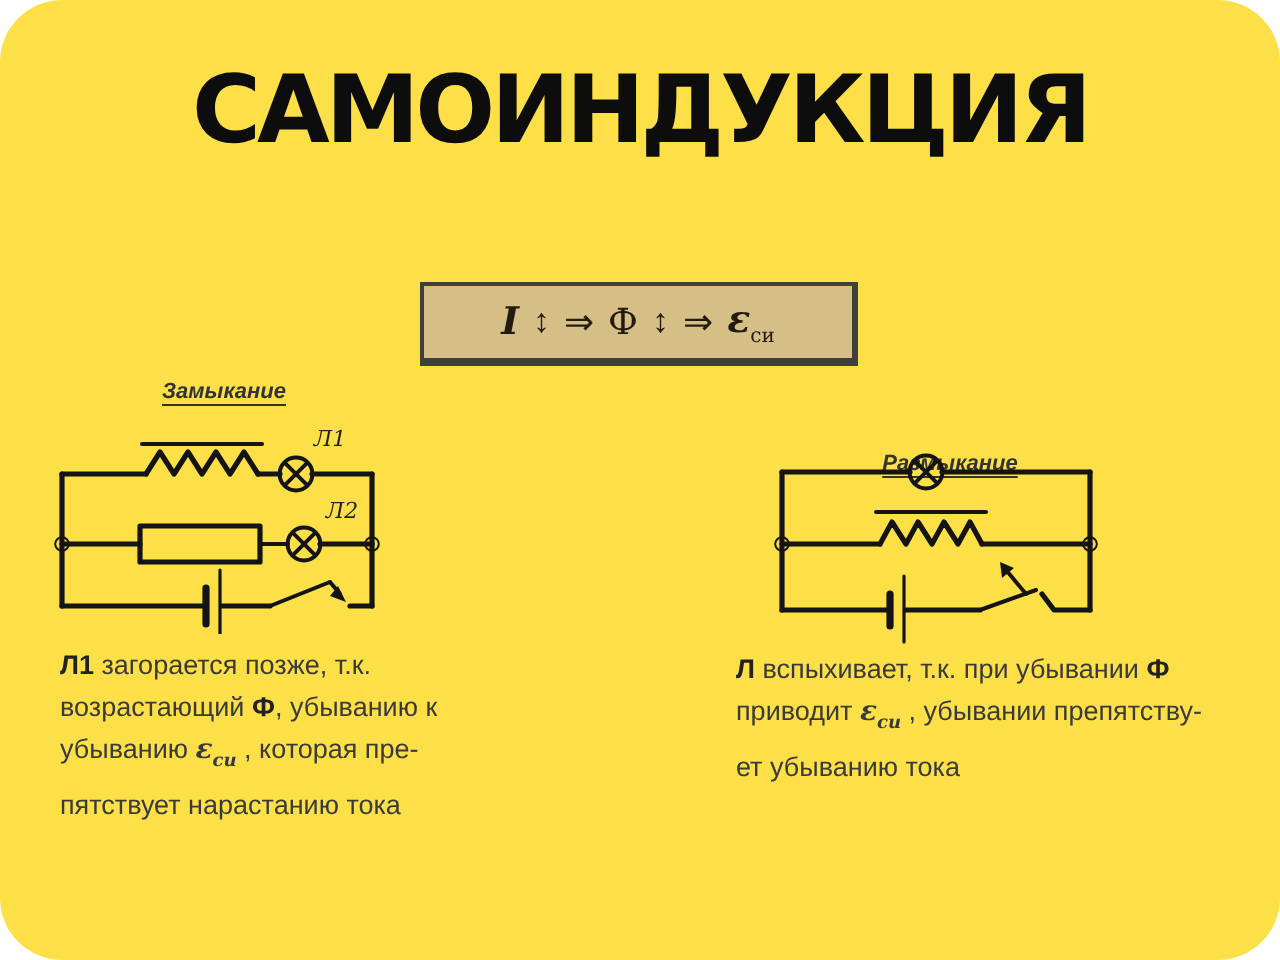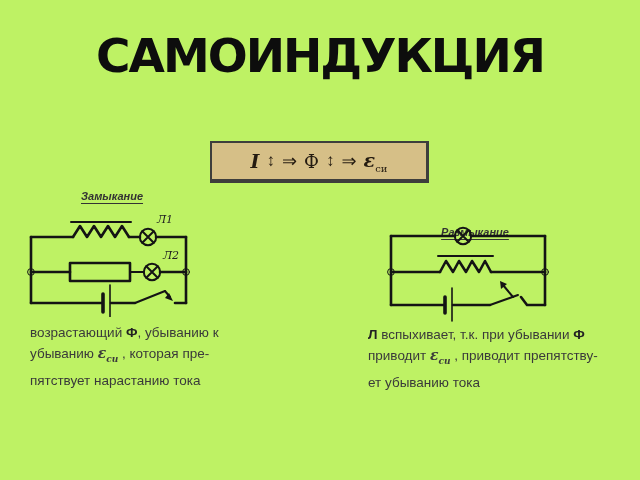--- a/index.html
+++ b/index.html
@@ -6,22 +6,23 @@
     --formula-bg:#d6bf87;
     --formula-border:#3e3e3c;
     --formula-ink:#241b10;
     --ink:#141414;
     --note-text:#3a3a3a;
     --heading-text:#333333;
     --title-color:#0d0d0d;
   }
   html,body{margin:0;padding:0;background:#ffffff;}
   .slide{
-    position:relative;width:640px;height:480px;background:#bef264;overflow:hidden;
+    position:relative;width:640px;height:480px;background:#fde047;overflow:hidden;
     font-family:"Liberation Sans",sans-serif;
+    border-radius:31px;
   }
   .title{
     position:absolute;left:0;top:30px;width:640px;text-align:center;
     font-family:"DejaVu Sans",sans-serif;font-weight:bold;font-size:47px;
     letter-spacing:-2px;color:var(--title-color);line-height:1.1;
   }
   .formula-box{
     position:absolute;left:210px;top:141px;width:214px;height:36px;
     background:var(--formula-bg);
     border:2px solid var(--formula-border);
@@ -140,24 +141,25 @@
     <path d="M60,87 V103" stroke-width="3.6"></path>
     <path d="M67,78 V111" stroke-width="1.6"></path>
     <path class="wire" d="M68,95 H105"></path>
     <path class="thin" d="M105,95 L133,85"></path>
     <path class="thin" d="M128,87 L118,75"></path>
     <polygon class="arrowhead" points="115,71 122,74 116,79"></polygon>
     <path class="wire" d="M160,95 H142 L136,87"></path>
   </svg>
 
   <div class="note note-left">
+    <div class="note-line"><b>Л1</b><span> загорается  позже, т.к.</span></div>
     <div class="note-line"><span>возрастающий </span><b>Ф</b><span>, убыванию к</span></div>
     <div class="note-line"><span>убыванию </span><span class="emf"><span>ε</span><sub>си</sub></span><span> , которая пре-</span></div>
     <div class="note-line">пятствует нарастанию тока</div>
   </div>
 
   <div class="note note-right">
     <div class="note-line"><b>Л</b><span> вспыхивает, т.к. при убывании </span><b>Ф</b></div>
-    <div class="note-line"><span>приводит </span><span class="emf"><span>ε</span><sub>си</sub></span><span> , приводит препятству-</span></div>
+    <div class="note-line"><span>приводит </span><span class="emf"><span>ε</span><sub>си</sub></span><span> , убывании препятству-</span></div>
     <div class="note-line">ет убыванию тока</div>
   </div>
 
 </div>
 
 </body></html>

